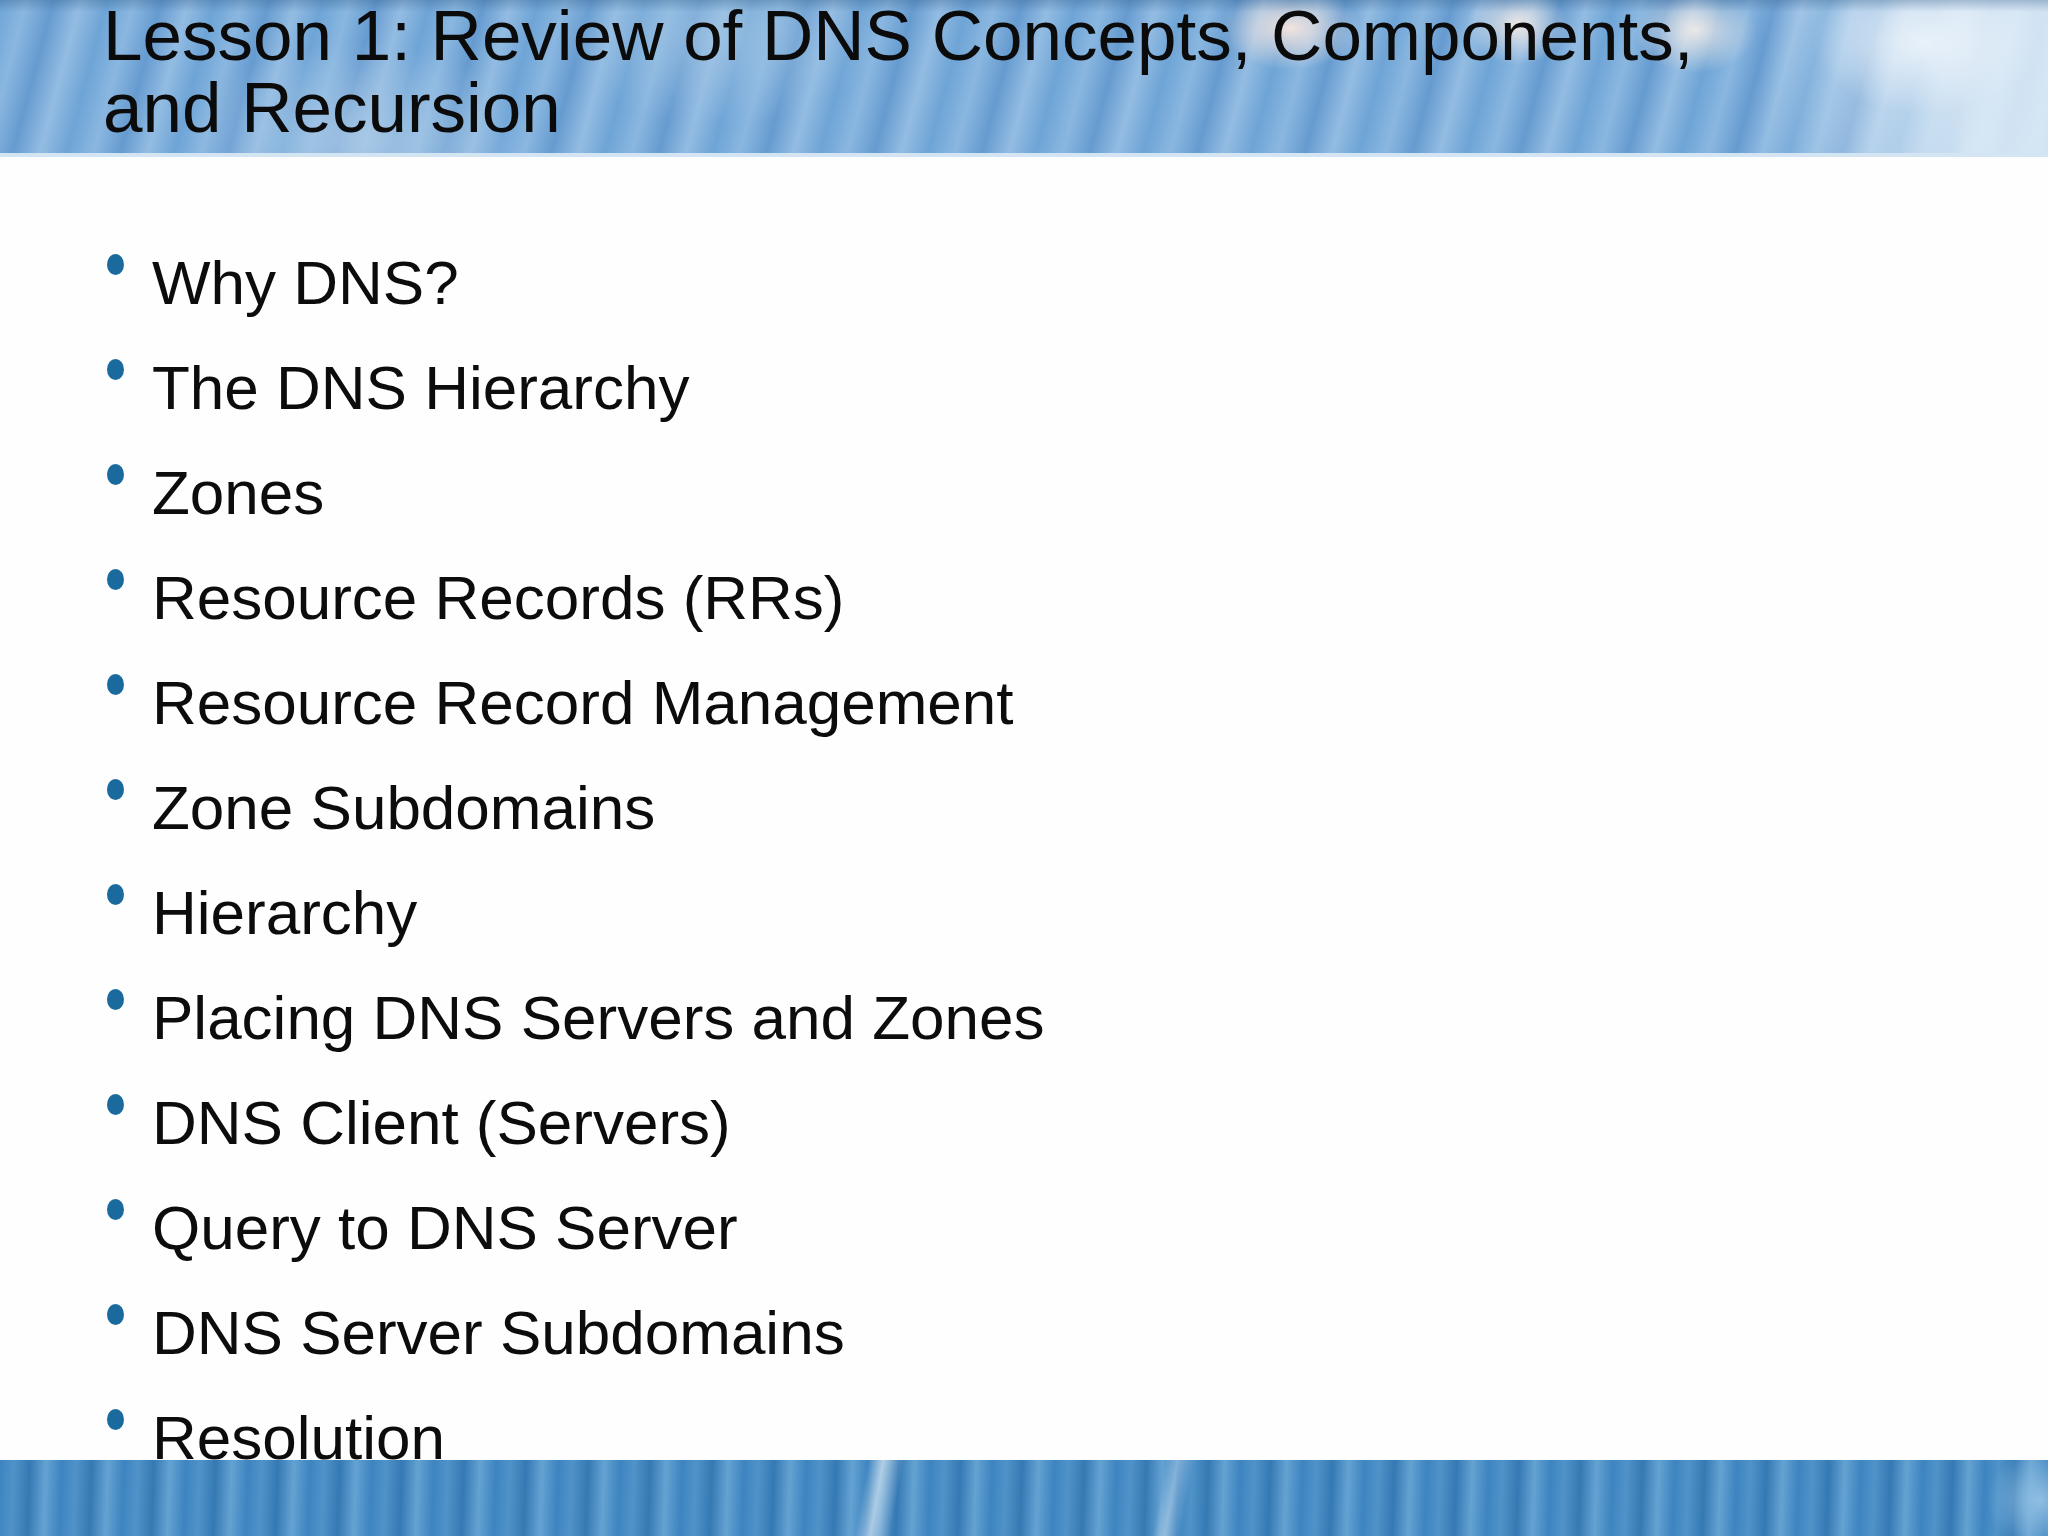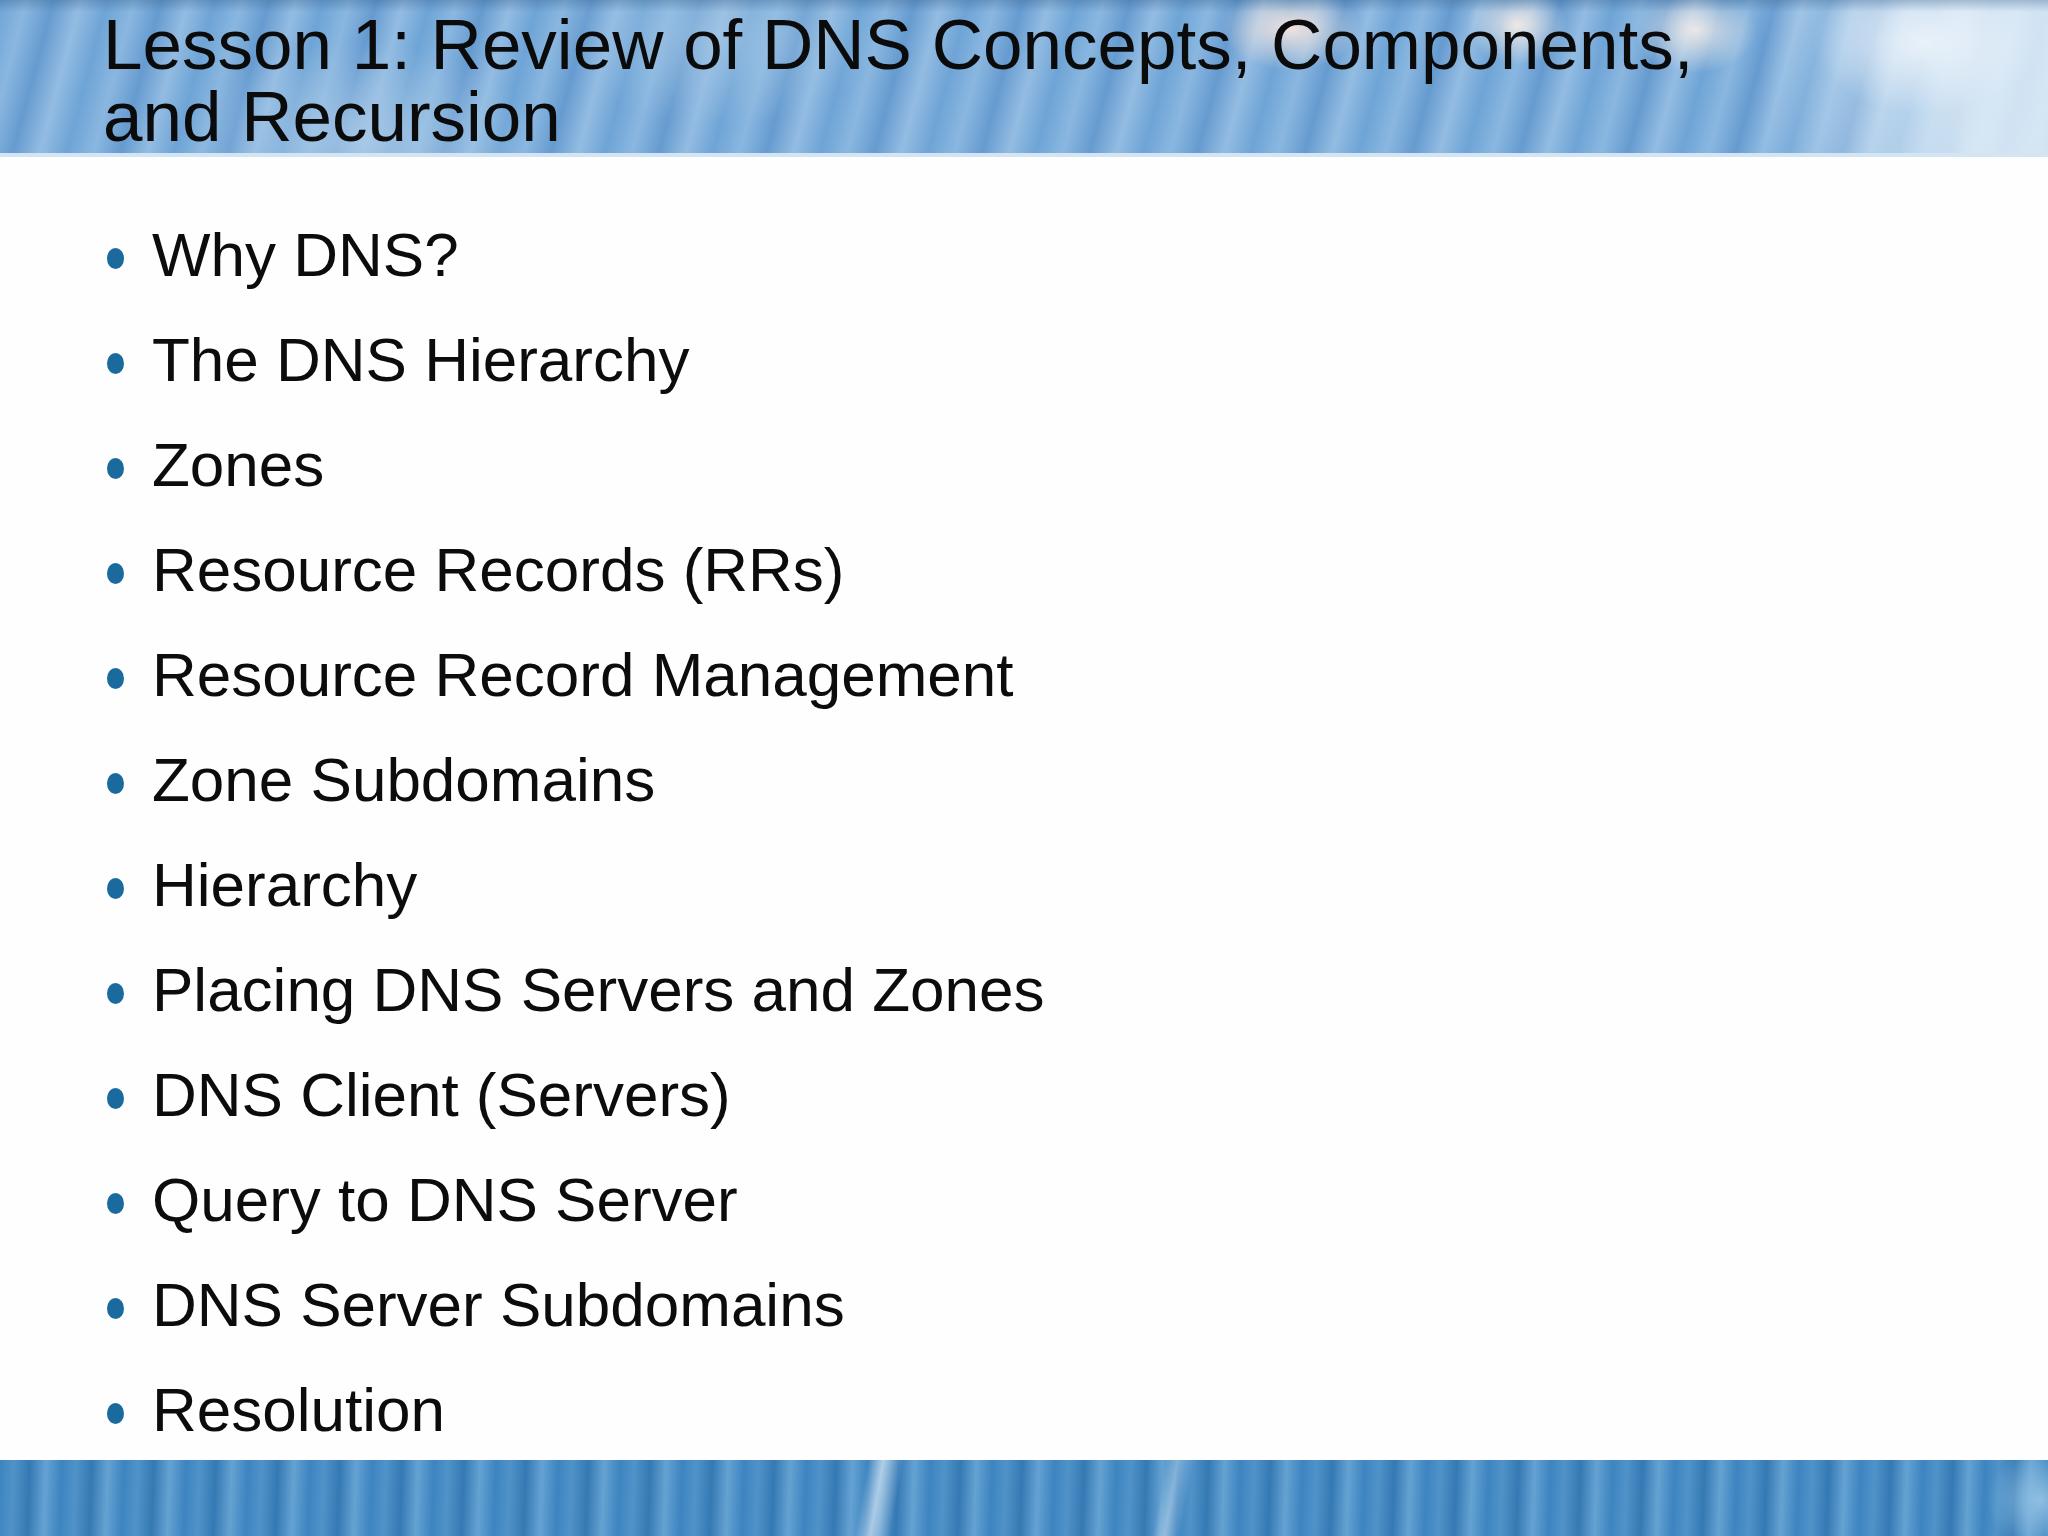--- a/index.html
+++ b/index.html
@@ -34,21 +34,20 @@
       repeating-linear-gradient(105deg, #6ea4d6 0px, #8ab7e0 26px, #669bd0 52px, #93bce2 78px, #6ea4d6 104px);
   }
   .slide-header::after {
     content: "";
     position: absolute;
     left: 0; bottom: 0;
     width: 100%; height: 4px;
     background: #d3e4f3;
   }
   .slide-title {
-    padding-top: 9px;
     margin-left: 103px;
     font-size: 71px;
     line-height: 72px;
     font-weight: 400;
     color: var(--title-color, #0b0b0b);
     letter-spacing: 0;
   }
   .title-line { display: block; white-space: nowrap; }
 
   
@@ -59,26 +58,26 @@
     background: #fefefe;
   }
   .bullet-list {
     list-style: none;
     position: absolute;
     top: 63px;   
     left: 105px;
   }
   .bullet-item {
     display: flex;
-    align-items: center;
     margin-bottom: 35px;
     font-size: 62px;
     line-height: 70px;
     color: var(--text-color, #0c0c0c);
     white-space: nowrap;
+    margin-top: 28px;
   }
   .dot {
     flex: 0 0 auto;
     width: 17px;
     height: 21px;
     margin: 6px 28px 0 2px;
     border-radius: 50%;
     background: var(--bullet-color, #1a6a9e);
   }
 

